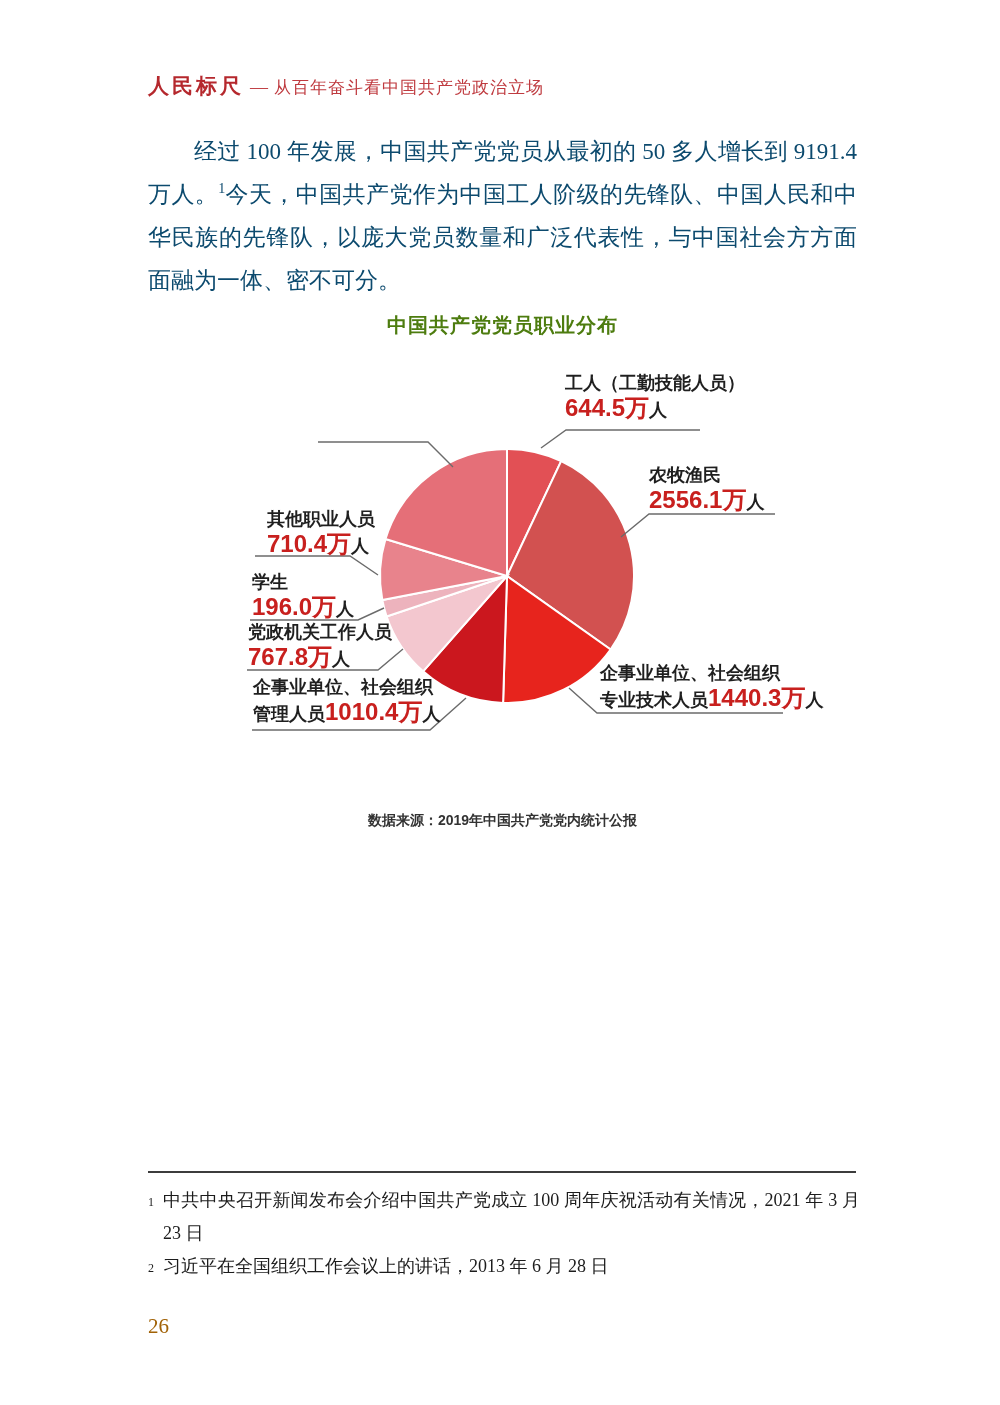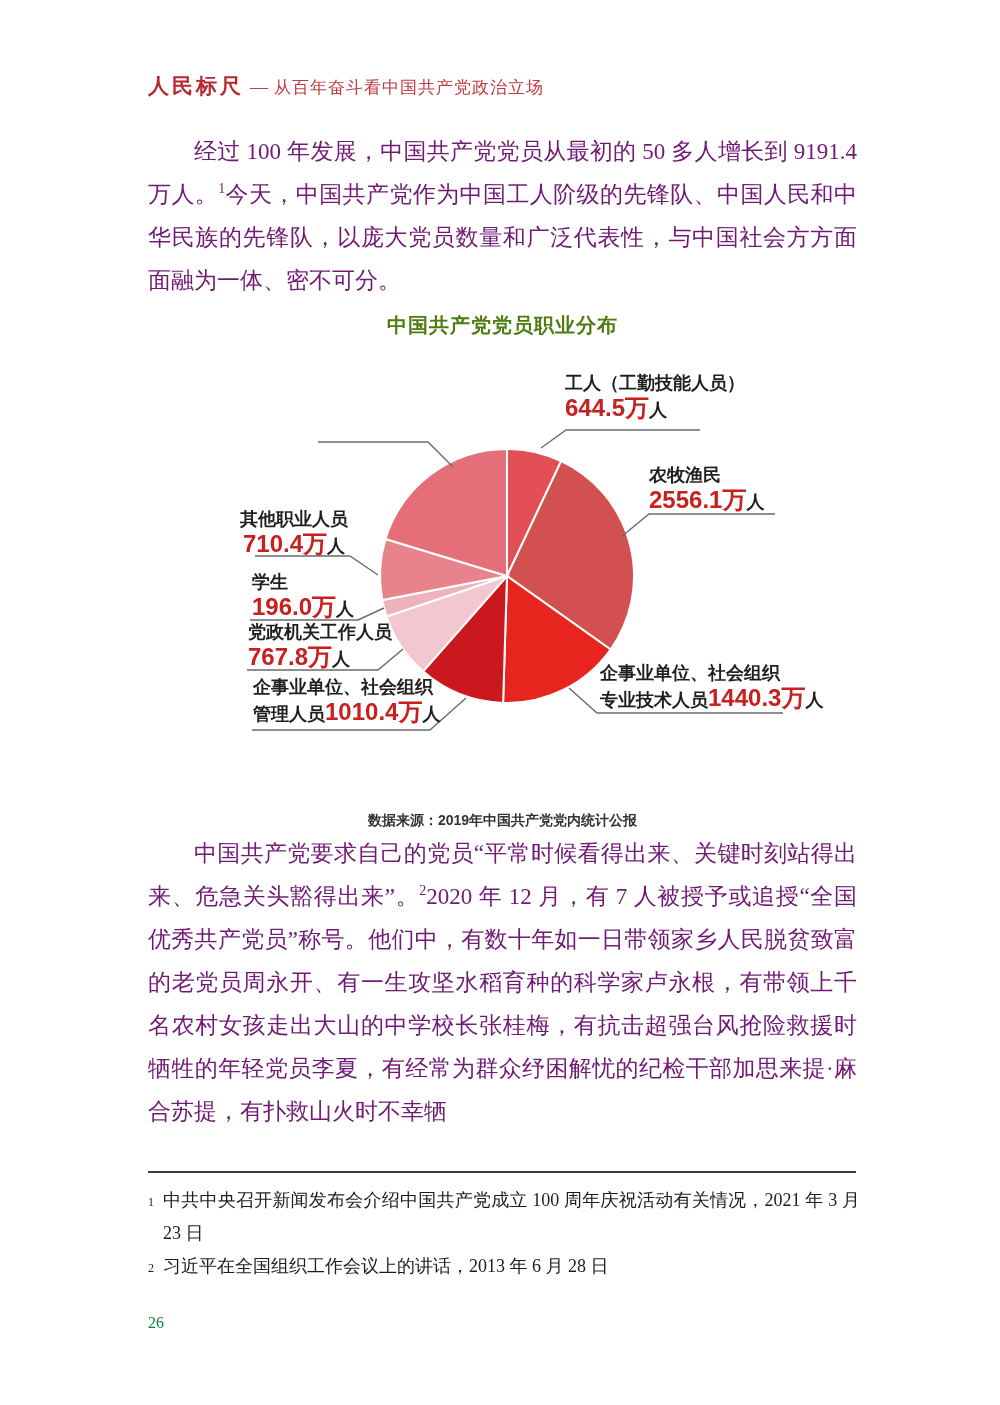--- a/index.html
+++ b/index.html
@@ -10,21 +10,21 @@
     padding-left:48px;
   }
   
   .running-head{position:absolute;left:148px;top:72px;white-space:nowrap;}
   .running-head .main{font-size:21px;font-weight:bold;color:#b5282d;letter-spacing:3px;}
   .running-head .sep{font-size:18px;color:#bf3a3f;margin:0 6px;}
   .running-head .sub{font-size:17px;color:#bf3a3f;letter-spacing:1px;}
   
   .body-par{
     position:absolute;left:148px;width:709px;
-    font-size:23px;line-height:43px;color:#701a75;
+    font-size:23px;line-height:43px;color:#0c4a6e;
     text-align:justify;text-indent:2em;margin:0;
   }
   .p1{top:130px;}
   .p2{top:832px;}
   .body-par sup{font-size:14px;line-height:0;vertical-align:super;}
   
   .chart-title{
     position:absolute;left:148px;top:312px;width:709px;text-align:center;
     font-family:"Liberation Sans","DejaVu Sans",sans-serif;
     font-size:20px;font-weight:bold;color:#4d7c0f;letter-spacing:1px;
@@ -48,21 +48,21 @@
   
   .fn-rule{position:absolute;left:148px;top:1171px;width:708px;border-top:2px solid #3c3c3c;}
   .footnotes{position:absolute;left:148px;top:1184px;width:712px;}
   .footnote{
     position:relative;padding-left:15px;
     font-size:18px;line-height:33px;color:#1c1c1c;text-align:justify;
   }
   .footnote sup{position:absolute;left:0;top:2px;font-size:12px;}
   .page-number{
     position:absolute;left:148px;top:1314px;
-    font-size:16px;color:#15803d;
+    font-size:21px;color:#a16207;
   }
 </style>
 </head>
 <body>
 
 <div class="page">
 
   <div class="running-head">
     <span class="main">人民标尺</span><span class="sep">—</span><span class="sub">从百年奋斗看中国共产党政治立场</span>
   </div>
@@ -94,21 +94,21 @@
   </svg>
 
   <div class="pie-label" style="left:565px;top:372px;">
     <div class="lname">工人（工勤技能人员）</div>
     <div class="lvalue"><span>644.5万</span><span class="lsuffix">人</span></div>
   </div>
   <div class="pie-label" style="left:649px;top:464px;">
     <div class="lname">农牧渔民</div>
     <div class="lvalue"><span>2556.1万</span><span class="lsuffix">人</span></div>
   </div>
-  <div class="pie-label" style="left:240px;top:508px;text-align:center;">
+  <div class="pie-label" style="left:267px;top:508px;">
     <div class="lname">其他职业人员</div>
     <div class="lvalue"><span>710.4万</span><span class="lsuffix">人</span></div>
   </div>
   <div class="pie-label" style="left:252px;top:571px;">
     <div class="lname">学生</div>
     <div class="lvalue"><span>196.0万</span><span class="lsuffix">人</span></div>
   </div>
   <div class="pie-label" style="left:248px;top:621px;">
     <div class="lname">党政机关工作人员</div>
     <div class="lvalue"><span>767.8万</span><span class="lsuffix">人</span></div>
@@ -117,21 +117,20 @@
     <div class="lname">企事业单位、社会组织</div>
     <div class="lvalue"><span class="lprefix">管理人员</span><span>1010.4万</span><span class="lsuffix">人</span></div>
   </div>
   <div class="pie-label" style="left:600px;top:662px;">
     <div class="lname">企事业单位、社会组织</div>
     <div class="lvalue"><span class="lprefix">专业技术人员</span><span>1440.3万</span><span class="lsuffix">人</span></div>
   </div>
 
   <div class="chart-source">数据来源：2019年中国共产党党内统计公报</div>
 
-  <p class="body-par p2"><span>中国共产党要求自己的党员“平常时候看得出来、关键时刻站得出来、危急关头豁得出来”。</span><sup>2</sup><span>2020 年 12 月，有 7 人被授予或追授“全国优秀共产党员”称号。他们中，有数十年如一日带领家乡人民脱贫致富的老党员周永开、有一生攻坚水稻育种的科学家卢永根，有带领上千名农村女孩走出大山的中学校长张桂梅，有抗击超强台风抢险救援时牺牲的年轻党员李夏，有经常为群众纾困解忧的纪检干部加思来提·麻合苏提，有扑救山火时不幸牺</span></p>
 
   <div class="fn-rule"></div>
   <div class="footnotes">
     <div class="footnote"><sup>1</sup><span>中共中央召开新闻发布会介绍中国共产党成立 100 周年庆祝活动有关情况，2021 年 3 月 23 日</span></div>
     <div class="footnote"><sup>2</sup><span>习近平在全国组织工作会议上的讲话，2013 年 6 月 28 日</span></div>
   </div>
 
   <div class="page-number">26</div>
 
 </div>

